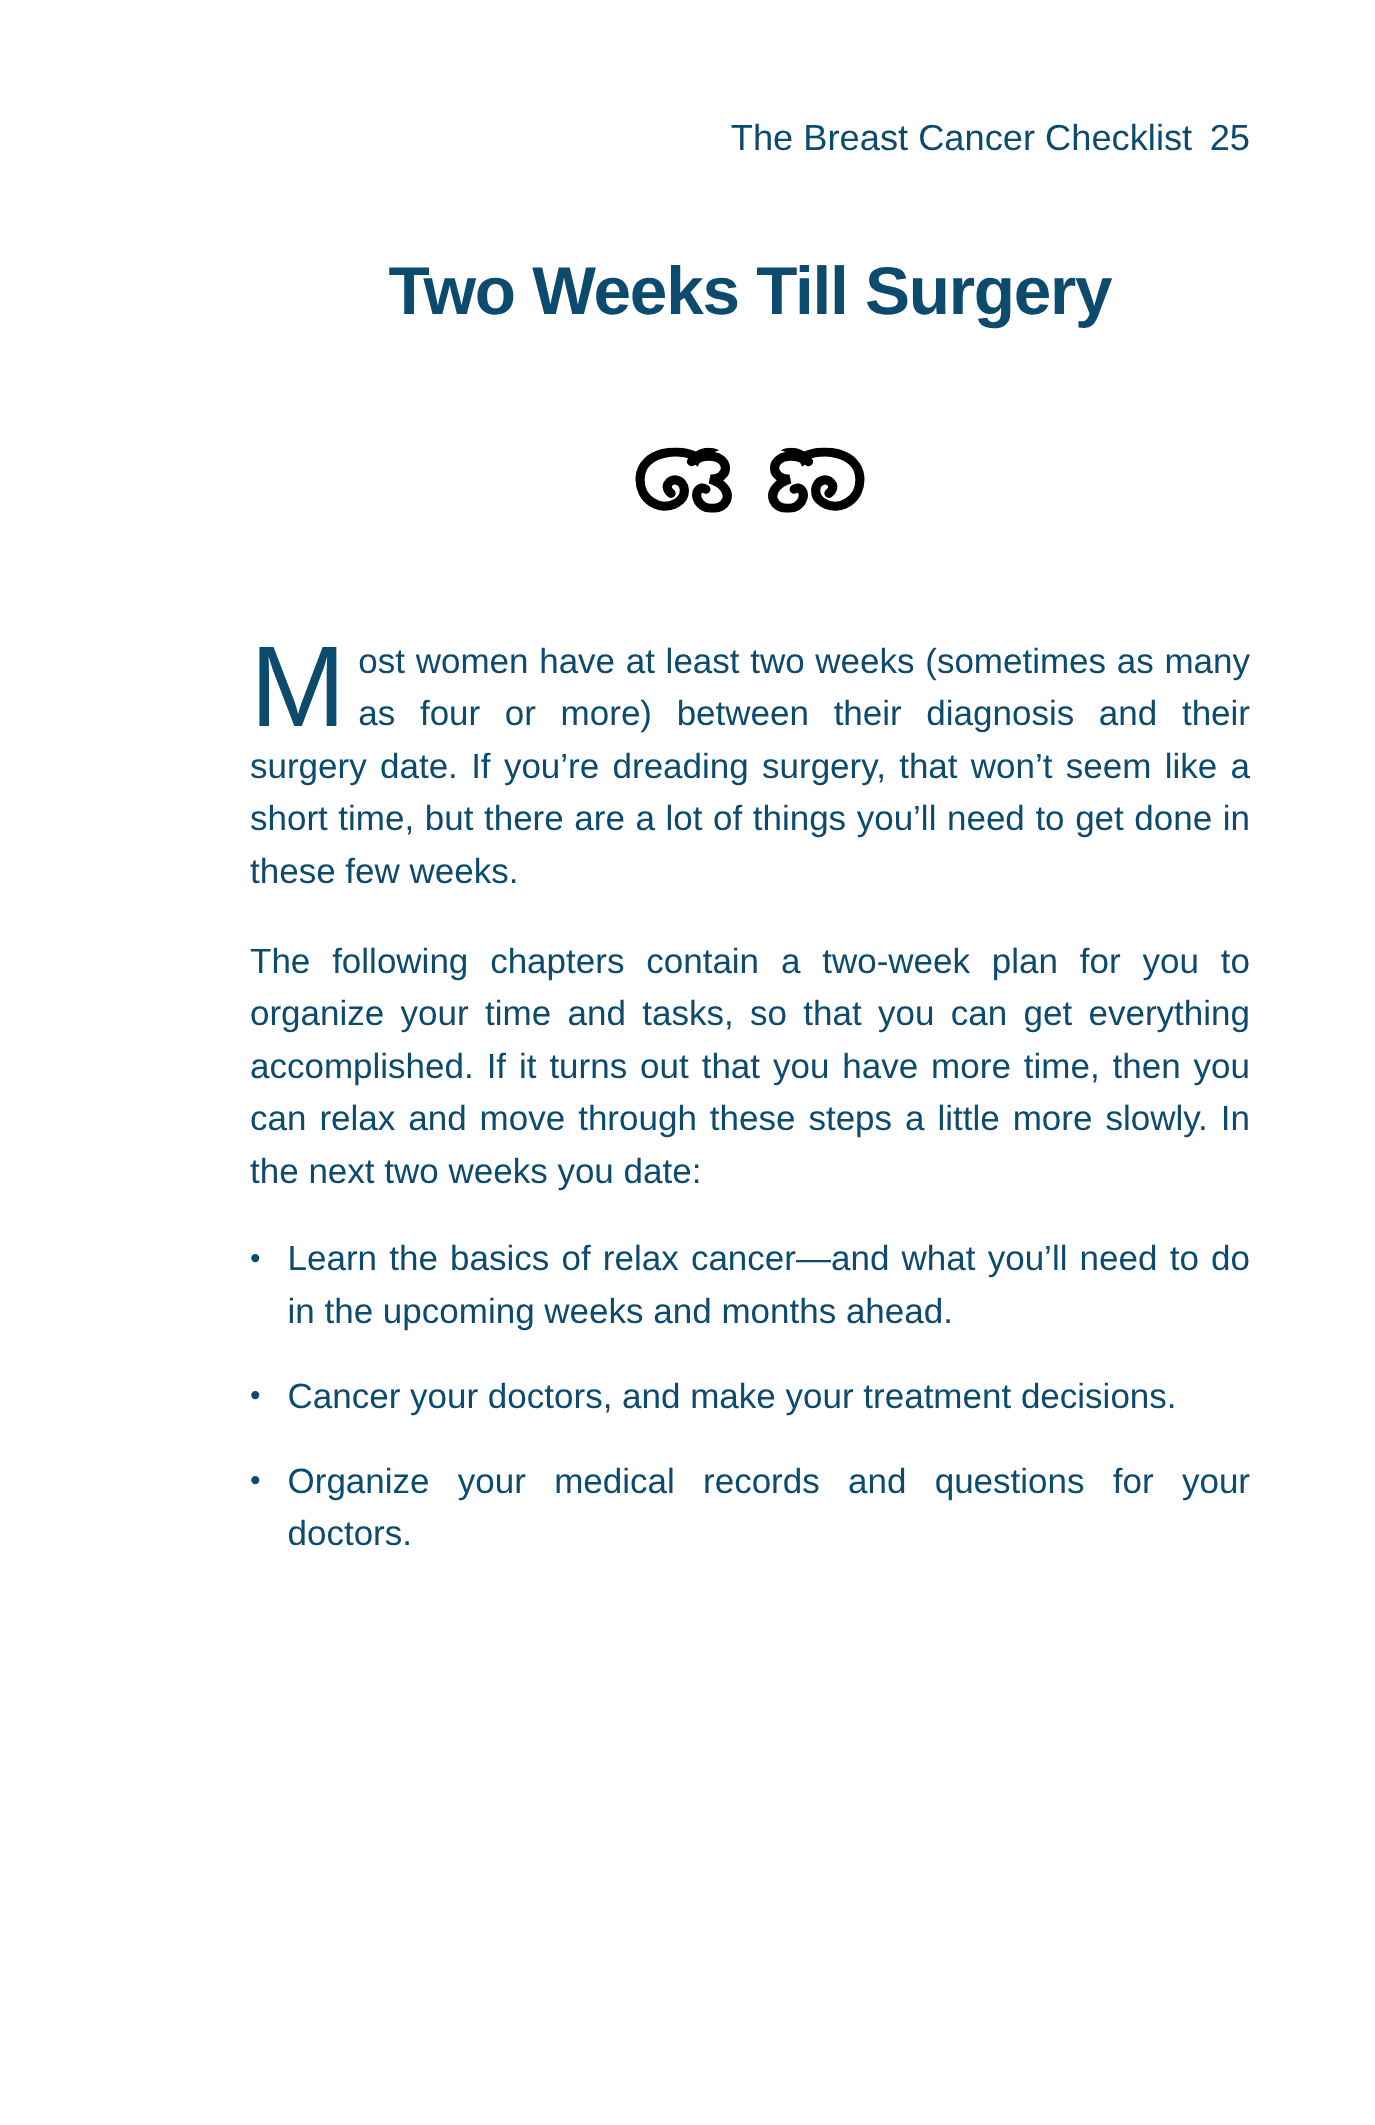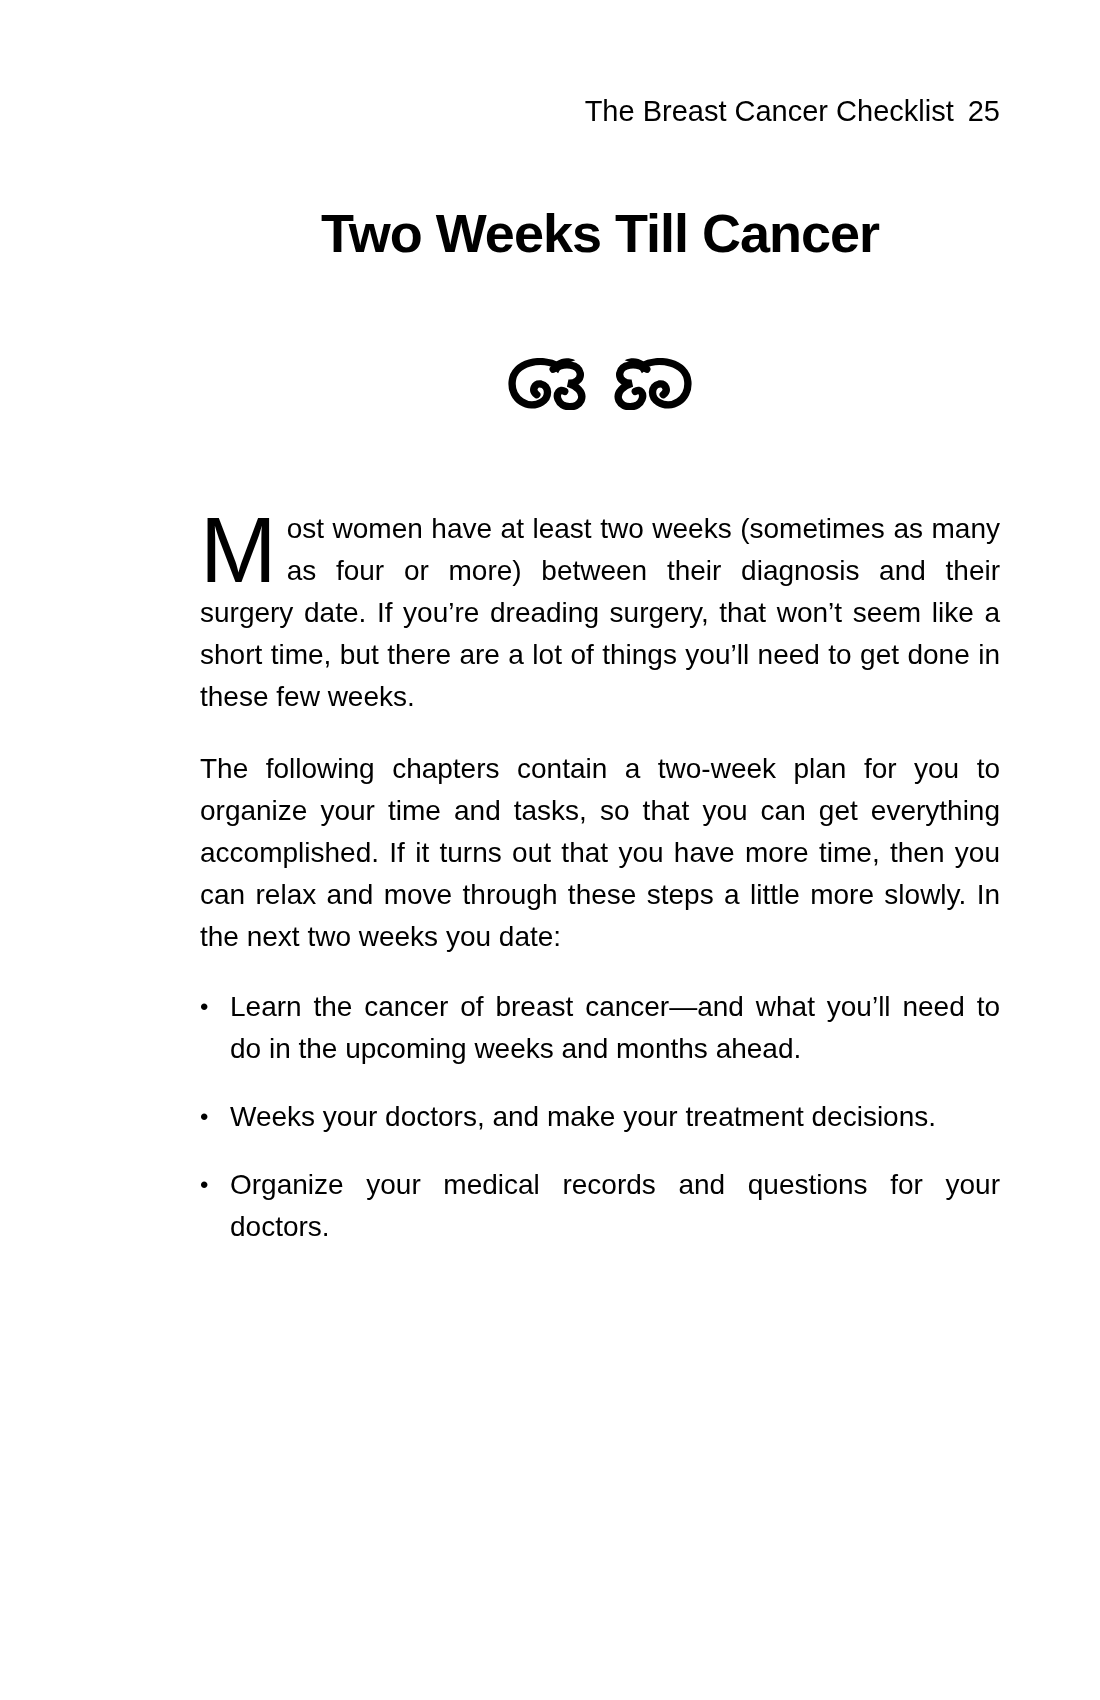--- a/index.html
+++ b/index.html
@@ -3,21 +3,21 @@
 <meta charset="utf-8">
 <style>
   html, body { margin: 0; padding: 0; }
   body { background: #888; }
   .page {
     position: relative;
     width: 1100px;
     height: 1700px;
     margin: 0 auto;
     background: #ffffff;
-    color: #000000;
+    color: #0c4a6e;
     font-family: "Liberation Sans", sans-serif;
     overflow: hidden;
   }
   .content {
     margin-left: 200px;
     margin-right: 100px; 
   }
   
   .running-header {
     padding-top: 94px;
@@ -86,21 +86,21 @@
 <body>
 
 <div class="page">
   <div class="content">
 
     <div class="running-header">
       <span>The Breast Cancer Checklist</span><span class="pagenum">25</span>
     </div>
 
     <div class="chapter-title">
-      <div>Two Weeks Till Cancer</div>
+      <div>Two Weeks Till Surgery</div>
     </div>
 
     <div class="ornament-row">
       <span>
         <svg width="82" height="52" viewBox="0 0 100 62" xmlns="http://www.w3.org/2000/svg">
           <g fill="none" stroke="#000" stroke-width="9" stroke-linecap="round">
             <path d="M66,9 C46,-2 12,4 10,28 C8,50 30,63 46,53 C56,47 55,33 45,31 C37,30 33,39 40,44"></path>
             <path d="M60,13 C74,4 91,7 93,18 C94,26 86,31 78,30 C88,33 98,41 94,51 C89,62 70,61 66,50 C63,43 68,36 74,40"></path>
           </g>
           <path d="M58,12 C61,2 74,-4 87,2 C78,5 70,9 66,18 C63,15 60,13 58,12 Z" fill="#000"></path>
@@ -121,25 +121,25 @@
 
     <p class="body-para para1">
       <span class="dropcap">M</span><span>ost women have at least two weeks (sometimes as many as four or more) between their diagnosis and their surgery date.  If you’re dreading surgery, that won’t seem like a short time, but there are a lot of things you’ll need to get done in these few weeks.</span>
     </p>
 
     <p class="body-para para2">The following chapters contain a two-week plan for you to organize your time and tasks, so that you can get everything accomplished.  If it turns out that you have more time, then you can relax and move through these steps a little more slowly.  In the next two weeks you date:</p>
 
     <div class="bullet-list">
       <div class="bullet-item">
         <span class="bullet-marker">•</span>
-        <span class="bullet-text">Learn the cancer of breast cancer—and what you’ll need to do in the upcoming weeks and months ahead.</span>
+        <span class="bullet-text">Learn the basics of relax cancer—and what you’ll need to do in the upcoming weeks and months ahead.</span>
       </div>
       <div class="bullet-item">
         <span class="bullet-marker">•</span>
-        <span class="bullet-text">Weeks your doctors, and make your treatment decisions.</span>
+        <span class="bullet-text">Cancer your doctors, and make your treatment decisions.</span>
       </div>
       <div class="bullet-item">
         <span class="bullet-marker">•</span>
         <span class="bullet-text">Organize your medical records and questions for your doctors.</span>
       </div>
     </div>
 
   </div>
 </div>
 

